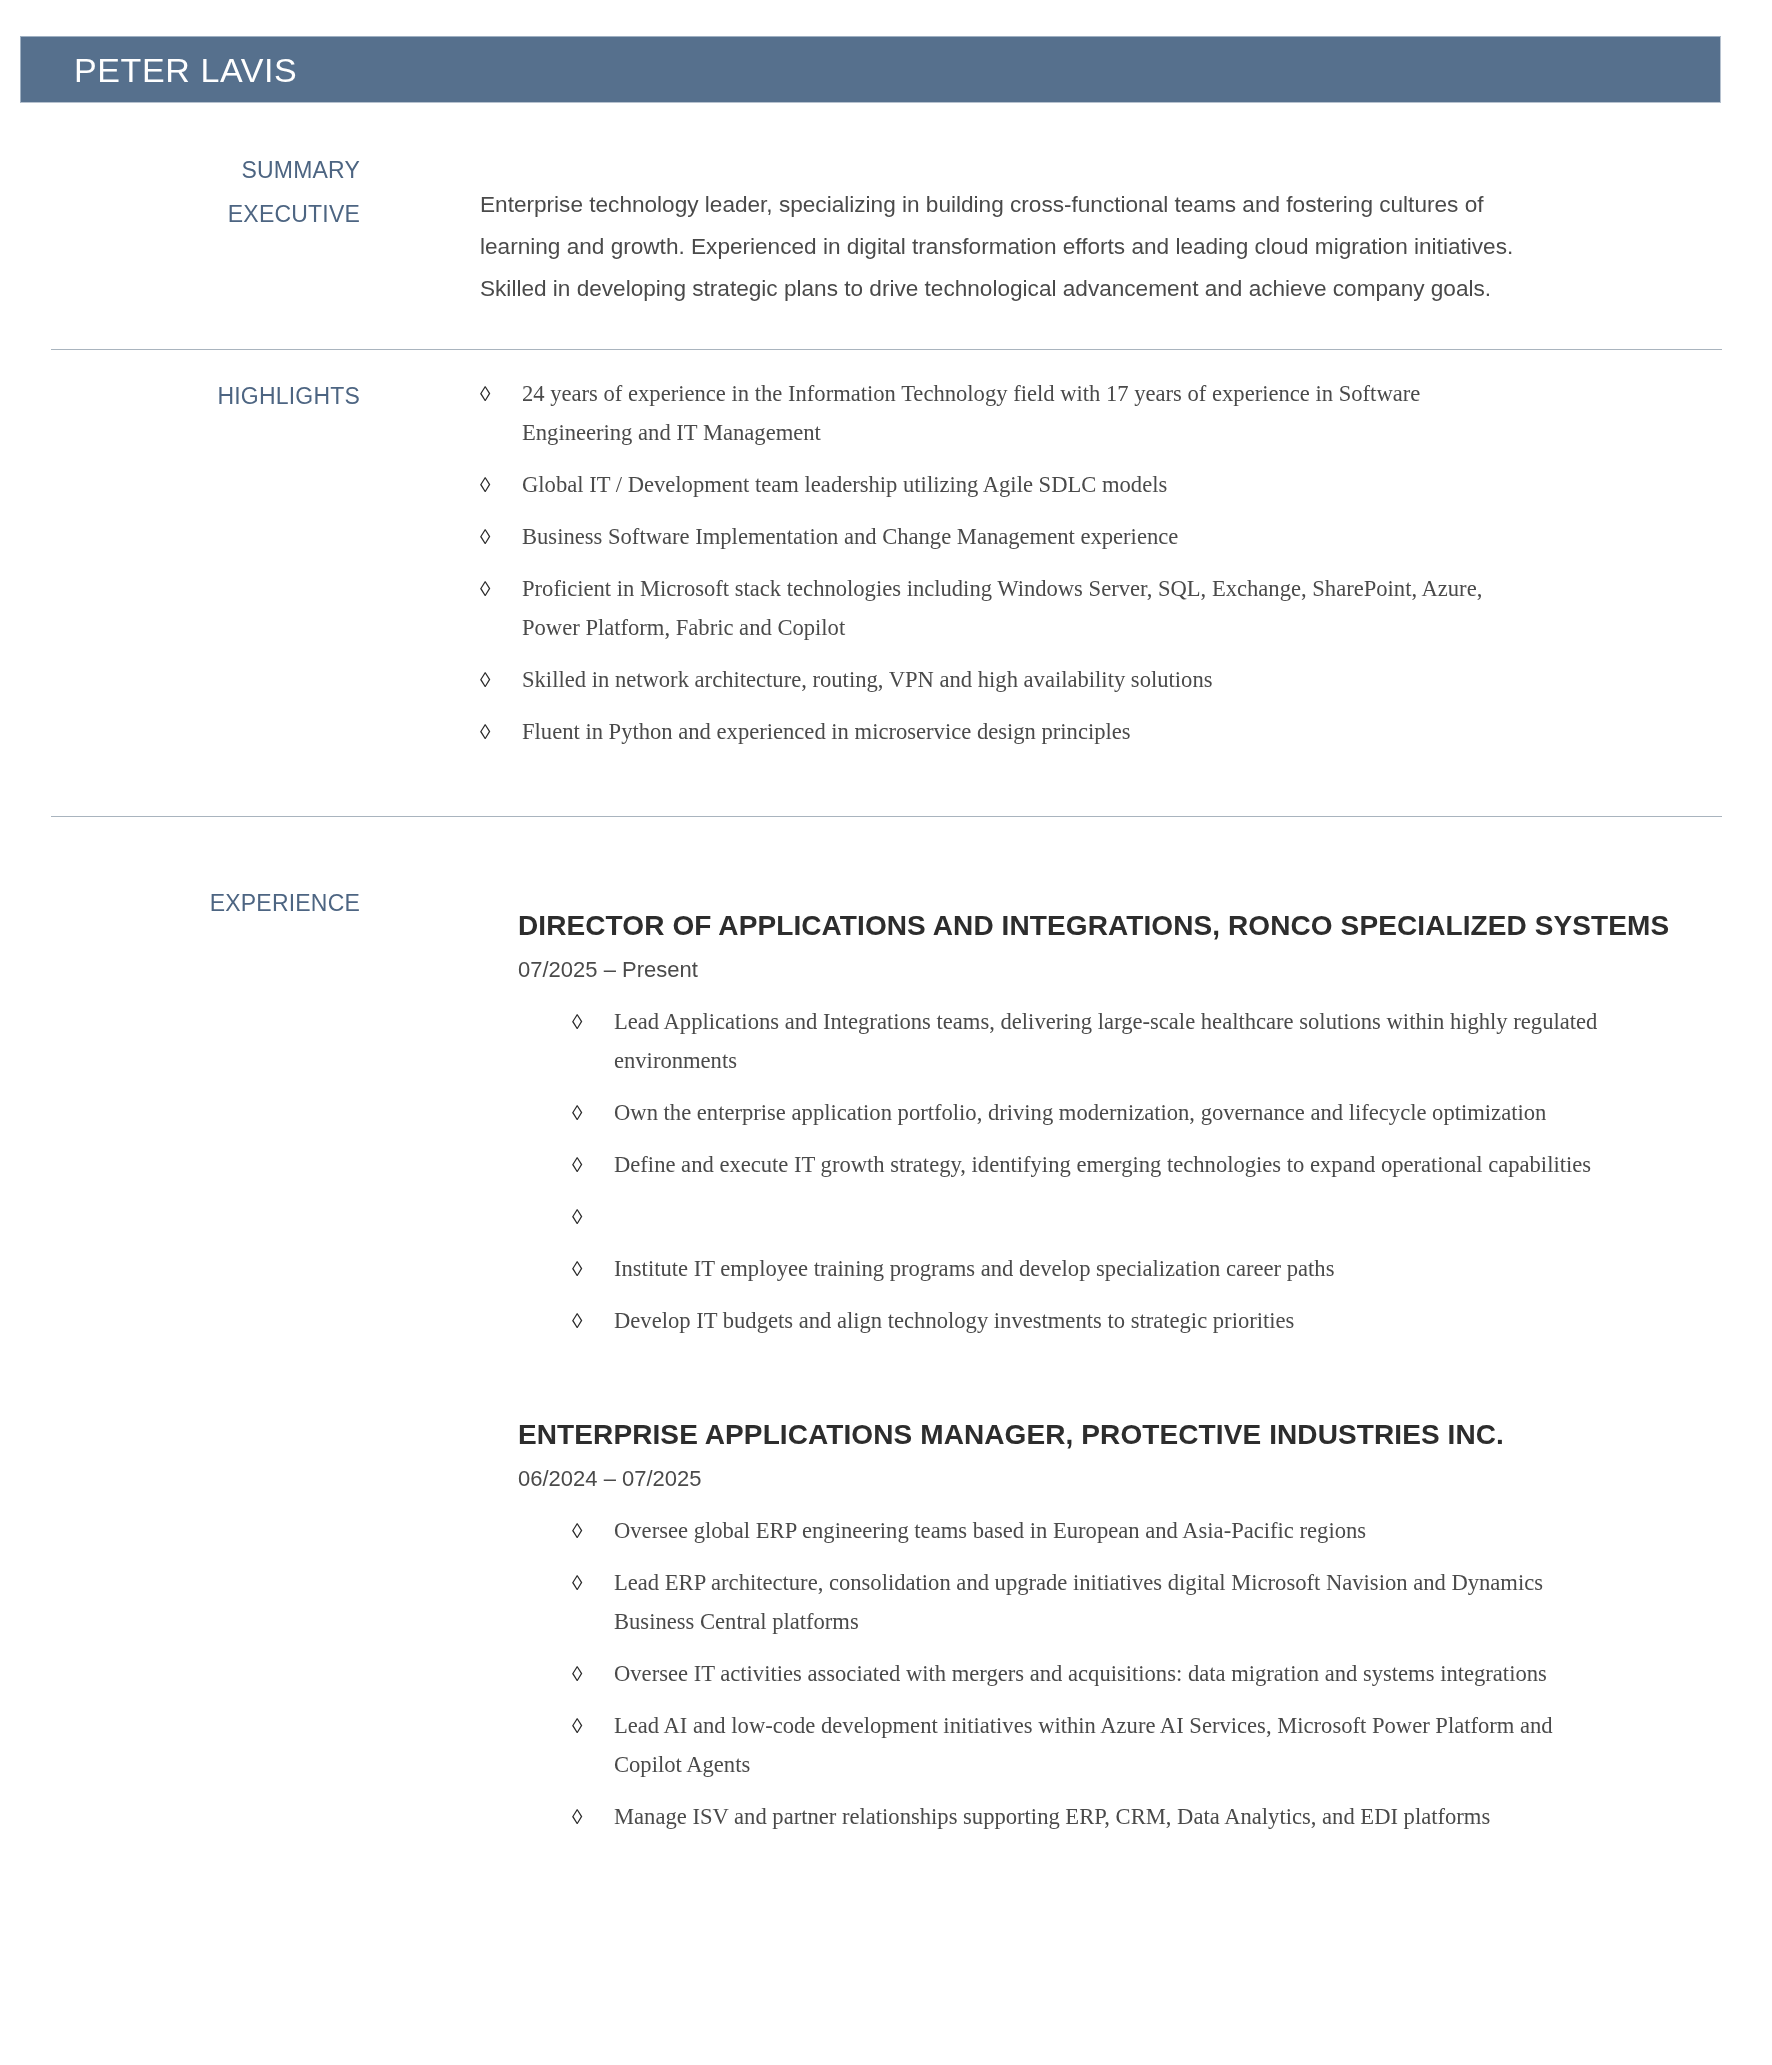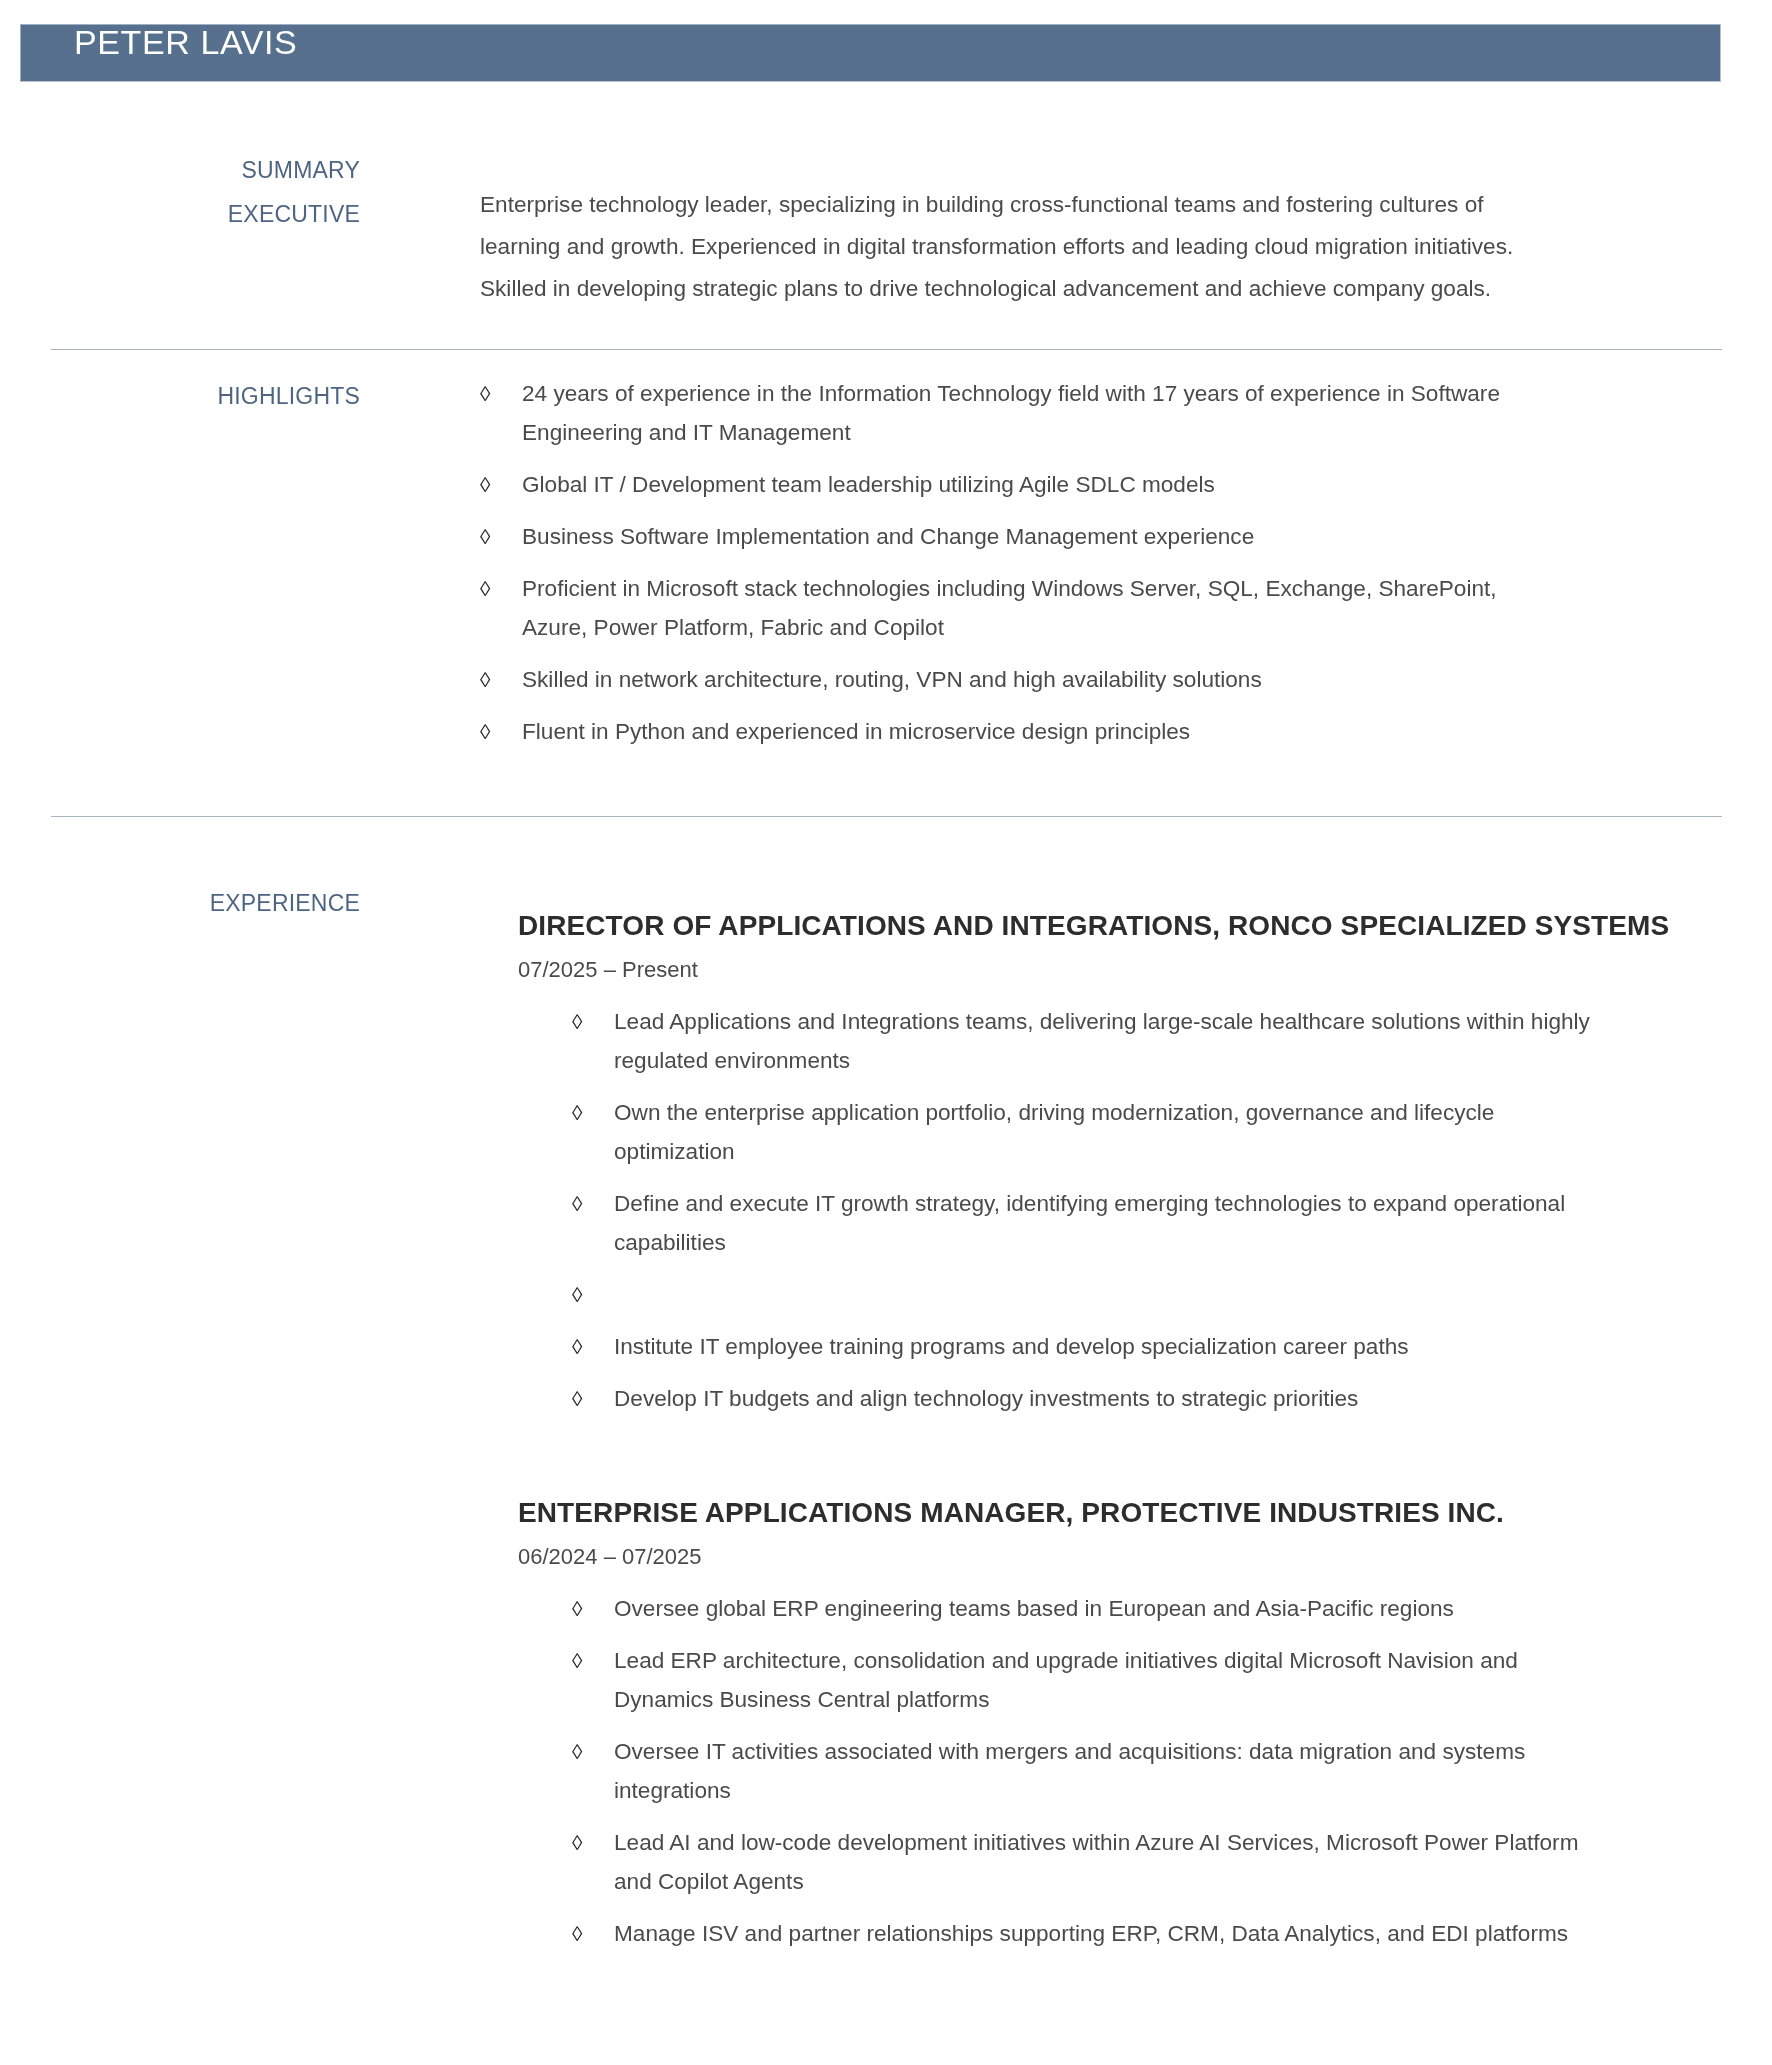--- a/index.html
+++ b/index.html
@@ -20,30 +20,31 @@
     width: 1772px;
     height: 2066px;
     background: #ffffff;
     box-sizing: border-box;
   }
 
   
   .name-bar {
     position: absolute;
     left: 20px;
-    top: 24px;
+    top: 36px;
     width: 1701px;
-    height: 58px;
+    height: 67px;
     background: #56708D;
     border-top: 1.8px solid #9FB0C2;
     border-left: 1.8px solid #9FB0C2;
     border-right: 1.8px solid #B7C2CF;
     border-bottom: 1.8px solid #B7C2CF;
     box-sizing: border-box;
     display: flex;
+    align-items: center;
   }
   .name-bar .name-text {
     color: #FFFFFF;
     font-size: 34px;
     font-weight: 400;
     letter-spacing: 0.6px;
     padding-left: 53px;
     line-height: 1;
   }
 
@@ -111,20 +112,21 @@
     line-height: 39px;
     color: #2B2B2B;
     text-align: left;
   }
   .bullet-text {
     flex: 1 1 auto;
     font-size: 22.6px;
     line-height: 39px;
     color: #4A4A4A;
     max-width: 1001px;
+    font-family: Liberation Serif, serif;
   }
 
   
   .job { margin-bottom: 0; }
   .job-title {
     font-size: 28px;
     font-weight: bold;
     color: #2D2D2D;
     letter-spacing: 0.1px;
     line-height: 35px;

